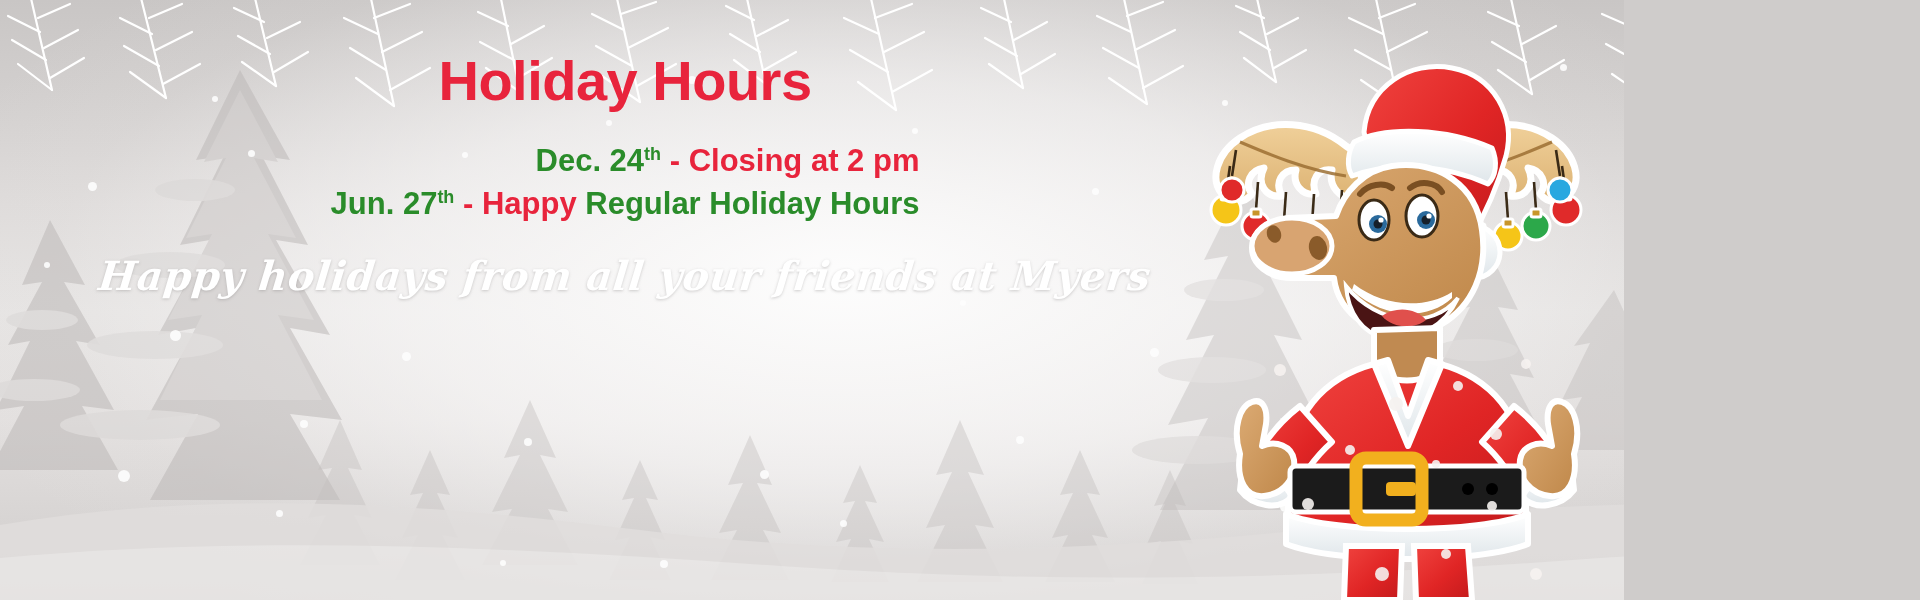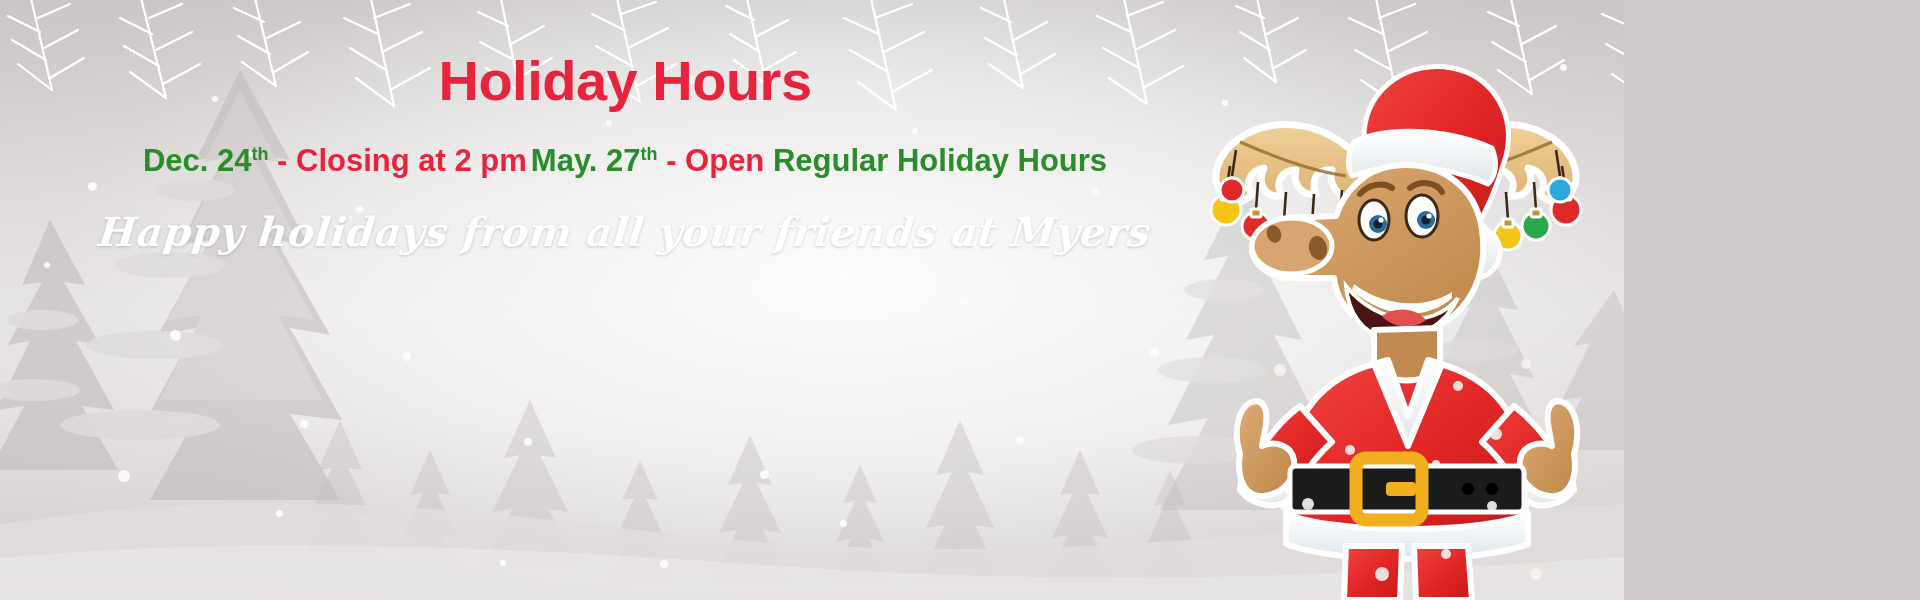--- a/index.html
+++ b/index.html
@@ -41,21 +41,21 @@
     display:flex; flex-direction:column; align-items:center;
     padding-top:52px;
   }
 
   .title {
     font-size:56px; font-weight:bold; letter-spacing:-0.5px;
     color:#e8243c; line-height:1.05;
     margin-bottom:30px;
   }
 
-  .hours-list { display:flex; align-items:flex-start; gap:4px; }
+  .hours-list { display:flex; flex-direction:column; align-items:flex-end; gap:4px; }
   .hours-line {
     font-size:31px; font-weight:bold; line-height:1.28;
     white-space:nowrap;
   }
   .c-green { color:#2a8c2a; }
   .c-red   { color:#e8243c; }
   .ord { font-size:0.58em; vertical-align:super; line-height:0; }
 
   .signature {
     margin-top:28px;
@@ -317,21 +317,21 @@
 
     <div class="hours-list">
 
       <div class="hours-line">
         <span class="c-green">Dec. 24</span><span class="c-green ord">th</span><span class="c-red"> - </span><span class="c-red">Closing</span><span class="c-red"> at 2 pm</span>
       </div>
 
 
 
       <div class="hours-line">
-        <span class="c-green">May. 27</span><span class="c-green ord">th</span><span class="c-red"> - </span><span class="c-red">Open</span><span class="c-green"> Regular Holiday Hours</span>
+        <span class="c-green">Jun. 27</span><span class="c-green ord">th</span><span class="c-red"> - </span><span class="c-red">Happy</span><span class="c-green"> Regular Holiday Hours</span>
       </div>
 
 
 
     </div>
 
     <div class="signature">Happy holidays from all your friends at Myers</div>
   </div>
 
   <div class="mascot">

